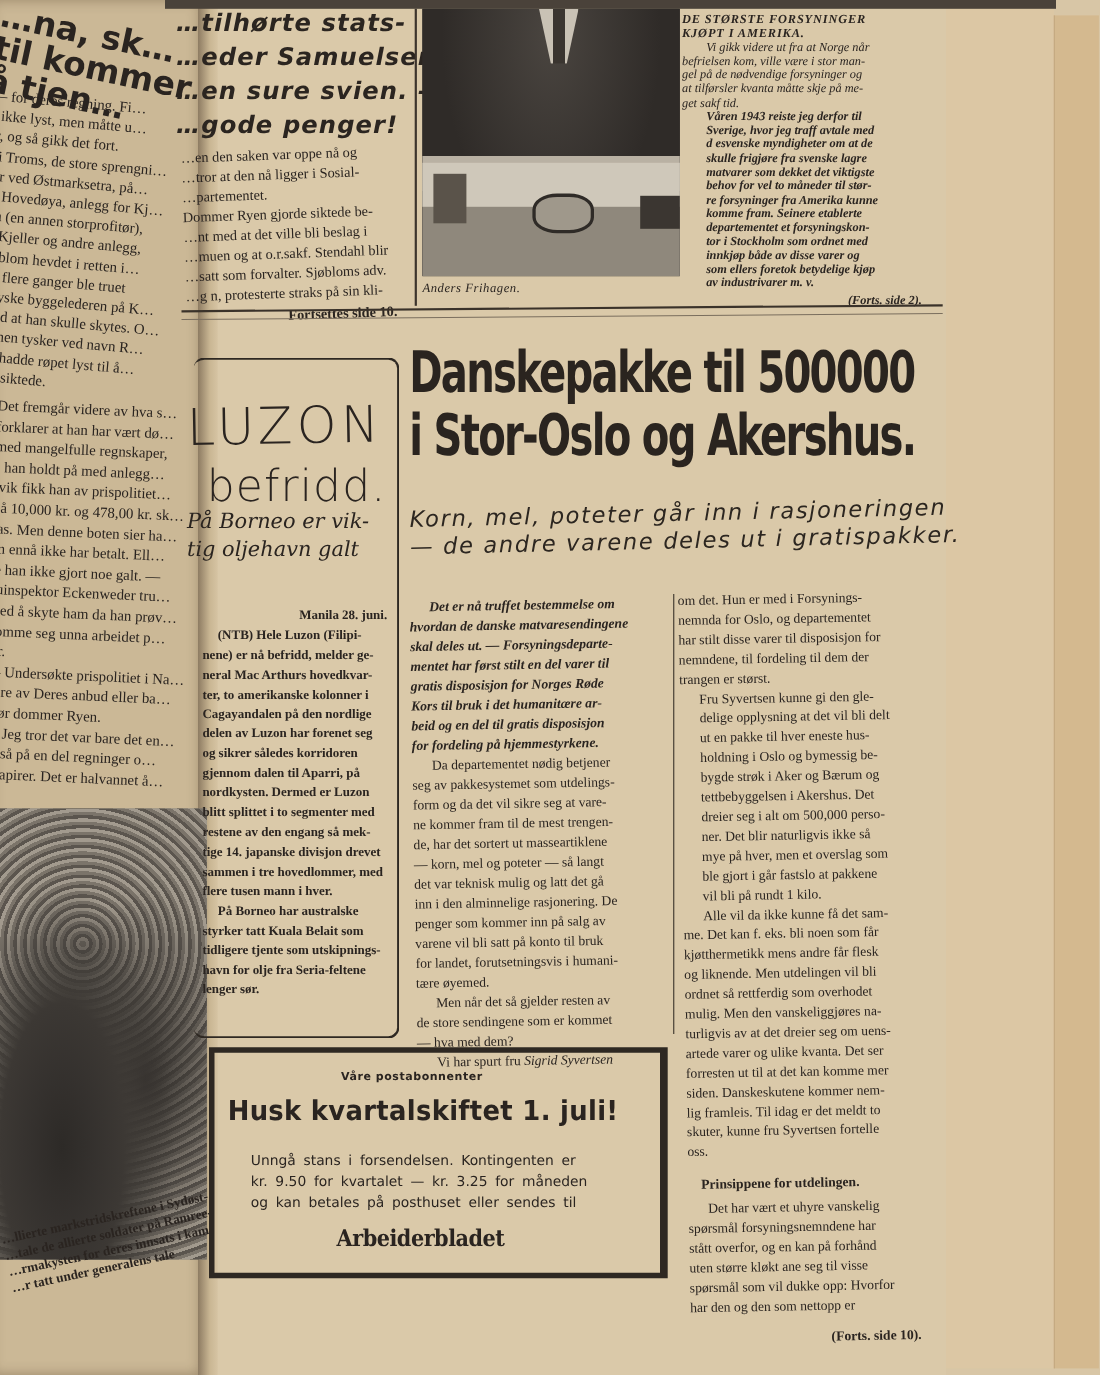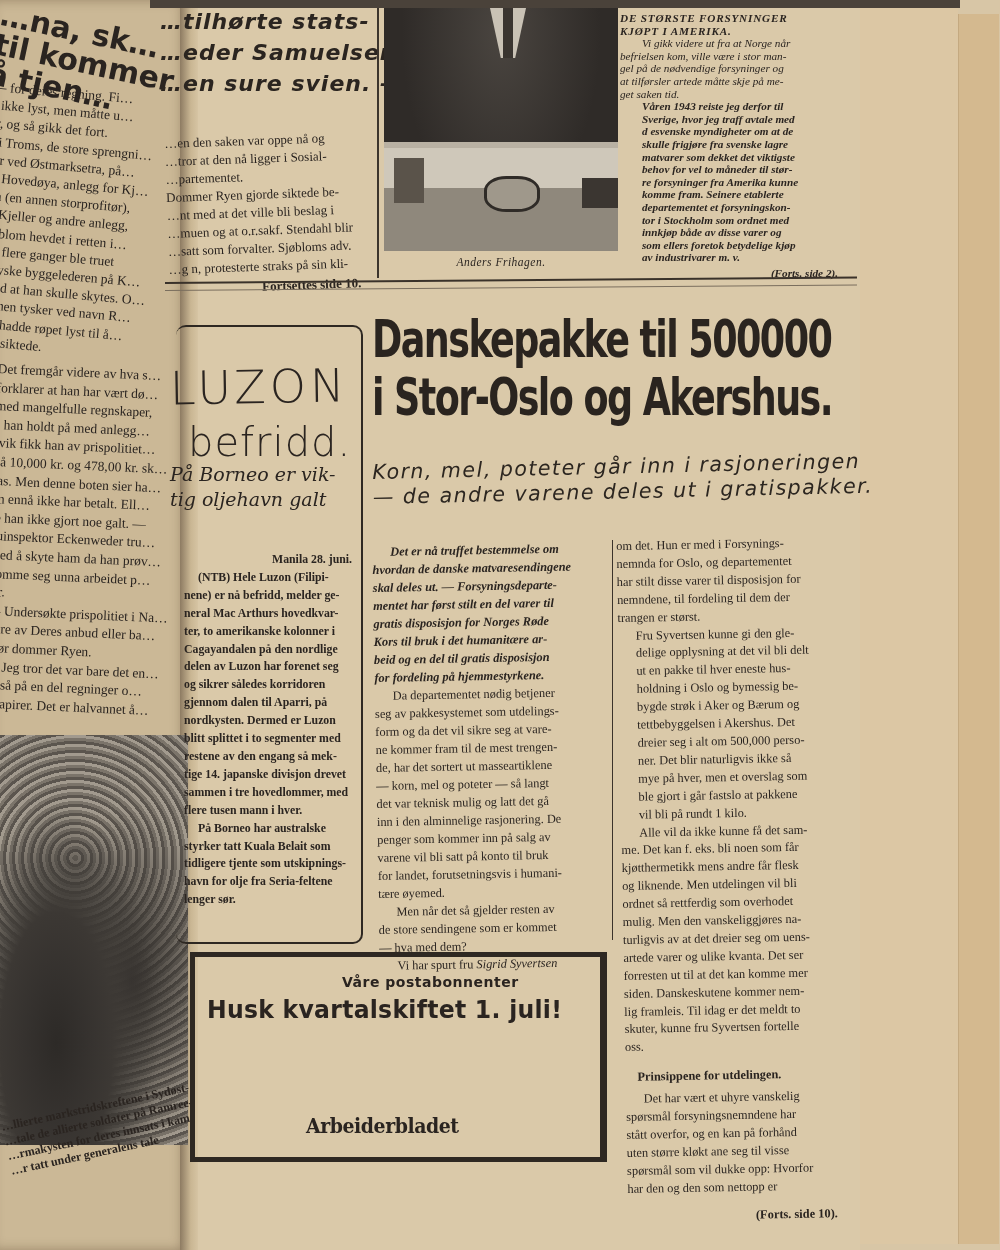--- a/index.html
+++ b/index.html
@@ -35,21 +35,21 @@
 
   
   .photo{position:absolute;left:384px;top:8px;width:234px;height:243px;background:
     linear-gradient(180deg,transparent 0 55%,#b9b1a3 55% 68%,#8f887c 68% 100%),
     radial-gradient(ellipse at 50% 10%,#4a4540 0,#2f2b28 60%),#2e2a27;}
   .photo .collar{position:absolute;left:106px;top:0;width:36px;height:50px;background:linear-gradient(90deg,#c9c2b5 0 35%,#3a3530 35% 65%,#c9c2b5 65%);clip-path:polygon(0 0,100% 0,70% 100%,30% 100%);}
   .photo .desk{position:absolute;left:0;top:140px;width:234px;height:40px;background:#cfc8ba;}
   .photo .obj1{position:absolute;left:10px;top:150px;width:30px;height:45px;background:#5a534a;}
   .photo .obj2{position:absolute;left:100px;top:168px;width:50px;height:30px;border-radius:40%;background:#9f988b;border:3px solid #2f2b27;}
   .photo .obj3{position:absolute;left:198px;top:170px;width:36px;height:30px;background:#3b3631;}
-  .photo-caption{position:absolute;left:384px;top:256px;width:234px;text-align:center;font-style:italic;font-size:11.5px;letter-spacing:.5px;}
+  .photo-caption{position:absolute;left:384px;top:256px;width:234px;text-align:left;font-style:italic;font-size:11.5px;letter-spacing:.5px;}
 
   
   .tr{position:absolute;left:620px;top:12px;width:238px;font-size:11.2px;line-height:12.6px;font-weight:bold;}
   .tr p{margin:0;font-style:italic;}
   .tr .h{font-family:"Liberation Serif",serif;letter-spacing:.8px;text-indent:0;}
   .tr .b{font-weight:normal;text-align:justify;text-align-last:left;}
   .tr .ind{padding-left:22px;text-align:justify;}
   .tr .cont{text-align:right;padding-right:20px;margin-top:3px;}
   .hrule{position:absolute;left:165px;top:282px;width:692px;height:2px;background:#3a322a;transform:rotate(-.45deg);transform-origin:0 0;}
   .hrule2{position:absolute;left:165px;top:290px;width:692px;height:1px;background:#7a6e5e;transform:rotate(-.45deg);transform-origin:0 0;}
@@ -81,21 +81,21 @@
 
   
   .c2{position:absolute;left:616px;top:538px;width:240px;font-size:12.4px;line-height:17.9px;transform:rotate(-1deg);transform-origin:0 0;}
   .c2 p{margin:0;white-space:nowrap;}
   .c2 .ind{padding-left:18px;}
   .c2 .sub{font-weight:bold;padding-left:12px;margin-top:12px;margin-bottom:4px;}
   .c2 .cont{font-weight:bold;text-align:right;padding-right:30px;margin-top:10px;}
 
   
   .ad{position:absolute;left:190px;top:952px;width:405px;height:200px;border:5px solid #2e2822;border-top-width:5px;border-right-width:7px;}
-  .ad-kicker{position:absolute;left:310px;top:974px;font-family:"DejaVu Sans",sans-serif;font-weight:bold;font-size:14px;letter-spacing:.5px;margin-left:32px;}
+  .ad-kicker{position:absolute;left:310px;top:974px;font-family:"DejaVu Sans",sans-serif;font-weight:bold;font-size:10px;letter-spacing:.5px;}
   .ad-head{position:absolute;left:207px;top:995px;font-family:"DejaVu Sans",sans-serif;font-weight:bold;font-size:25px;letter-spacing:.3px;white-space:nowrap;transform:scaleX(.94);transform-origin:0 0;}
   .ad-body{position:absolute;left:228px;top:1045px;width:300px;font-family:"DejaVu Sans",sans-serif;font-size:12.6px;line-height:19px;word-spacing:3px;}
   .ad-body p{margin:0;white-space:nowrap;}
   .ad-logo{position:absolute;left:306px;top:1113px;font-family:"DejaVu Serif",serif;font-weight:bold;font-size:21px;letter-spacing:-.5px;transform:scaleX(.9);transform-origin:0 0;}
 </style>
 </head>
 <body>
 
 <div class="page">
   <div class="right-page"></div>
@@ -153,20 +153,21 @@
     <p>…llierte markstridskreftene i Sydøst-</p>
     <p>…tale de allierte soldater på Ramree-</p>
     <p>…rmakysten for deres innsats i kam-</p>
     <p>…r tatt under generalens tale</p>
   </div>
 
   <div class="tl-head">
     <div>…tilhørte stats-</div>
     <div>…eder Samuelsen</div>
     <div>…en sure svien. —</div>
+    <div>…gode penger!</div>
   </div>
   <div class="tl-body">
     <p>…en den saken var oppe nå og</p>
     <p>…tror at den nå ligger i Sosial-</p>
     <p>…partementet.</p>
     <p>Dommer Ryen gjorde siktede be-</p>
     <p>…nt med at det ville bli beslag i</p>
     <p>…muen og at o.r.sakf. Stendahl blir</p>
     <p>…satt som forvalter. Sjøbloms adv.</p>
     <p>…g n, protesterte straks på sin kli-</p>
@@ -182,22 +183,22 @@
     <div class="obj3"></div>
   </div>
   <div class="photo-caption">Anders Frihagen.</div>
 
   <div class="tr">
     <p class="h">DE STØRSTE FORSYNINGER</p>
     <p class="h">KJØPT I AMERIKA.</p>
     <p class="b" style="padding-left:22px;text-indent:0">Vi gikk videre ut fra at Norge når</p>
     <p class="b">befrielsen kom, ville være i stor man-</p>
     <p class="b">gel på de nødvendige forsyninger og</p>
-    <p class="b">at tilførsler artede måtte skje på me-</p>
-    <p class="b">get saken tid.</p>
+    <p class="b">at tilførsler kvanta måtte skje på me-</p>
+    <p class="b">get sakf tid.</p>
     <p class="ind">Våren 1943 reiste jeg derfor til</p>
     <p class="ind">Sverige, hvor jeg traff avtale med</p>
     <p class="ind">d esvenske myndigheter om at de</p>
     <p class="ind">skulle frigjøre fra svenske lagre</p>
     <p class="ind">matvarer som dekket det viktigste</p>
     <p class="ind">behov for vel to måneder til stør-</p>
     <p class="ind">re forsyninger fra Amerika kunne</p>
     <p class="ind">komme fram. Seinere etablerte</p>
     <p class="ind">departementet et forsyningskon-</p>
     <p class="ind">tor i Stockholm som ordnet med</p>
@@ -312,14 +313,19 @@
     <p>stått overfor, og en kan på forhånd</p>
     <p>uten større kløkt ane seg til visse</p>
     <p>spørsmål som vil dukke opp: Hvorfor</p>
     <p>har den og den som nettopp er</p>
     <p class="cont">(Forts. side 10).</p>
   </div>
 
   <div class="ad"></div>
   <div class="ad-kicker">Våre postabonnenter</div>
   <div class="ad-head">Husk kvartalskiftet 1. juli!</div>
+  <div class="ad-body">
+    <p>Unngå stans i forsendelsen. Kontingenten er</p>
+    <p>kr. 9.50 for kvartalet — kr. 3.25 for måneden</p>
+    <p>og kan betales på posthuset eller sendes til</p>
+  </div>
   <div class="ad-logo">Arbeiderbladet</div>
 </div>
 
 </body></html>

